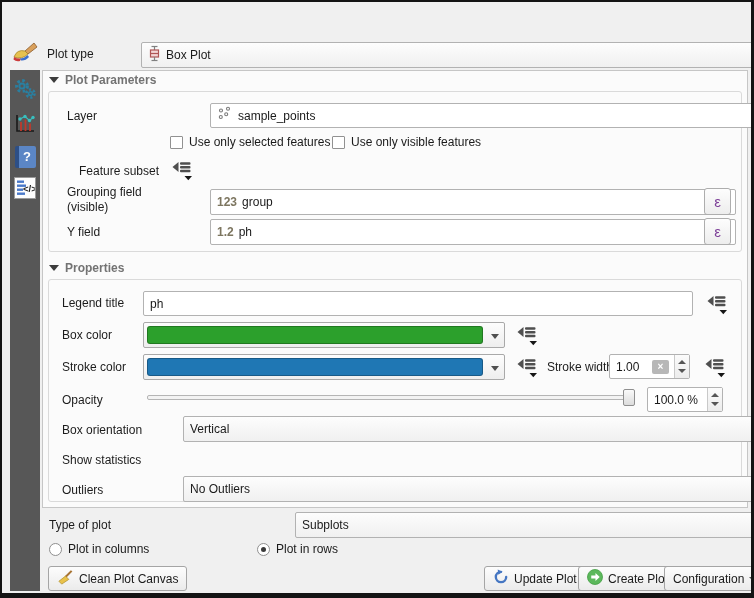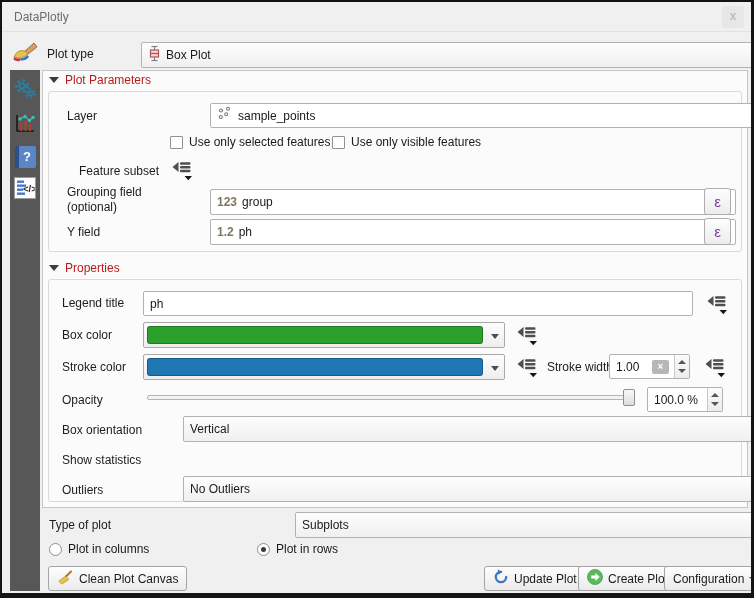--- a/index.html
+++ b/index.html
@@ -19,21 +19,21 @@
   .close-btn { position: absolute; left: 720px; top: 4px; width: 22px; height: 22px; background: #e7e7e7; border-radius: 2px; color: #bdbdbd; font-weight: bold; text-align: center; line-height: 21px; font-size: 12px; }
 
   
   .sidebar { position: absolute; left: 8px; top: 68px; width: 30px; height: 521px; background: #575757; }
   .side-icon { position: absolute; left: 3px; width: 24px; height: 24px; display: flex; align-items: center; justify-content: center; }
 
   
   .scrollarea { position: absolute; left: 40px; top: 68px; width: 706px; height: 438px; background: #fbfbfb; border: 1px solid #c6c6c6; }
 
   .group-frame { position: absolute; border: 1px solid #dadada; border-radius: 3px; background: #fbfbfb; }
-  .group-header { position: absolute; font-weight: normal; color: #b91c1c; }
+  .group-header { position: absolute; font-weight: bold; color: #737373; }
   .collapse-arrow { position: absolute; width: 0; height: 0; border-left: 5px solid transparent; border-right: 5px solid transparent; border-top: 6px solid #3c3c3c; }
 
   
   .combo {
     position: absolute; height: 26px; border: 1px solid #b2b2b2; border-radius: 2px;
     background: linear-gradient(#fdfdfd, #f0f0f0);
     display: flex; align-items: center; padding-left: 6px; gap: 5px; margin-left: 40px;
   }
   .combo.editable { background: #ffffff; }
   .combo .arrow { position: absolute; right: 7px; top: 11px; width: 0; height: 0; border-left: 4px solid transparent; border-right: 4px solid transparent; border-top: 5px solid #4f4f4f; }
@@ -67,24 +67,20 @@
   .slider-handle { position: absolute; width: 12px; height: 17px; background: linear-gradient(#fafafa, #dcdcdc); border: 1px solid #8f8f8f; border-radius: 2px; }
 
   .field-type { font-size: 12px; font-weight: bold; color: #7d7660; letter-spacing: 0px; }
   .dd-icon { position: absolute; width: 25px; height: 22px; }
 </style>
 </head>
 <body>
 
 <div class="window">
 
-  <div class="titlebar">
-    <div class="title-text">DataPlotly</div>
-    <div class="close-btn">x</div>
-  </div>
 
   <div class="abs" style="left:9px; top:38px; width:28px; height:24px;">
     <svg width="28" height="24" viewBox="0 0 28 24">
       <path d="M14 11 L23 3 L26 7 L17 14 Z" fill="#d9a05b" stroke="#8a5a2b" stroke-width="0.8"></path>
       <path d="M3 17 Q6 9 14 11 L17 14 Q11 20 3 17 Z" fill="#e6c24f" stroke="#a8862b" stroke-width="0.8"></path>
       <path d="M3 17 q3 2 7 1.5 l-1 2.5 q-4 1 -6.5 -1.5 z" fill="#cc3b3b"></path>
       <path d="M9 18.5 q4 0 7.5 -3.5 l1.5 2 q-3.5 4 -8 3.5 z" fill="#3b6fcc"></path>
     </svg>
   </div>
   <div class="label" style="left:45px; top:45px;">Plot type</div>
@@ -189,21 +185,21 @@
     <svg width="25" height="22" viewBox="0 0 25 22">
       <path d="M9.5 3 L9.5 13 L3.5 8 Z" fill="#4f4f4f"></path>
       <rect x="11" y="3.2" width="10.5" height="2.5" rx="1" fill="#4f4f4f"></rect>
       <rect x="11" y="7" width="10.5" height="2.5" rx="1" fill="#4f4f4f"></rect>
       <rect x="11" y="10.8" width="10.5" height="2.5" rx="1" fill="#4f4f4f"></rect>
       <path d="M15.5 17 h7.5 l-3.7 4.3 z" fill="#161616"></path>
     </svg>
   </div>
 
   <div class="label" style="left:65px; top:183px;">Grouping field</div>
-  <div class="label" style="left:65px; top:198px;">(optional)</div>
+  <div class="label" style="left:65px; top:198px;">(visible)</div>
   <div class="combo editable" style="left:168px; top:187px; width:526px;">
     <span class="field-type">123</span>
     <span>group</span>
     <span class="arrow"></span>
   </div>
   <div class="eps-btn" style="left:702px; top:186px;">ε</div>
 
   <div class="label" style="left:65px; top:223px;">Y field</div>
   <div class="combo editable" style="left:168px; top:217px; width:526px;">
     <span class="field-type">1.2</span>

